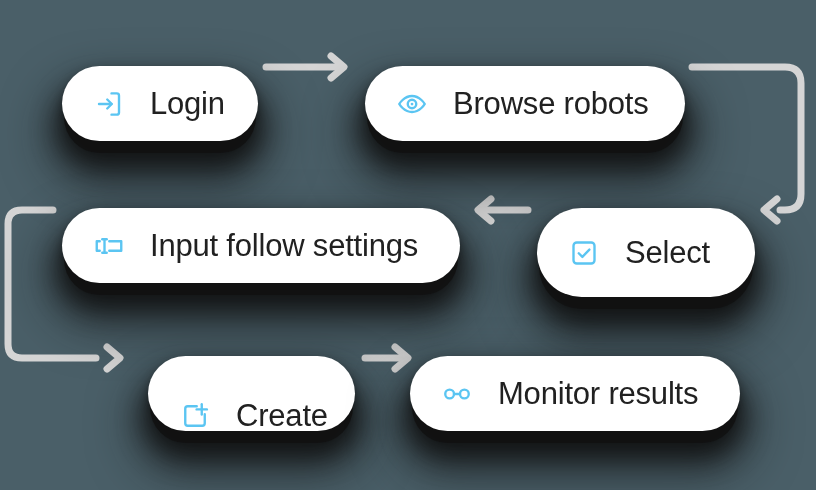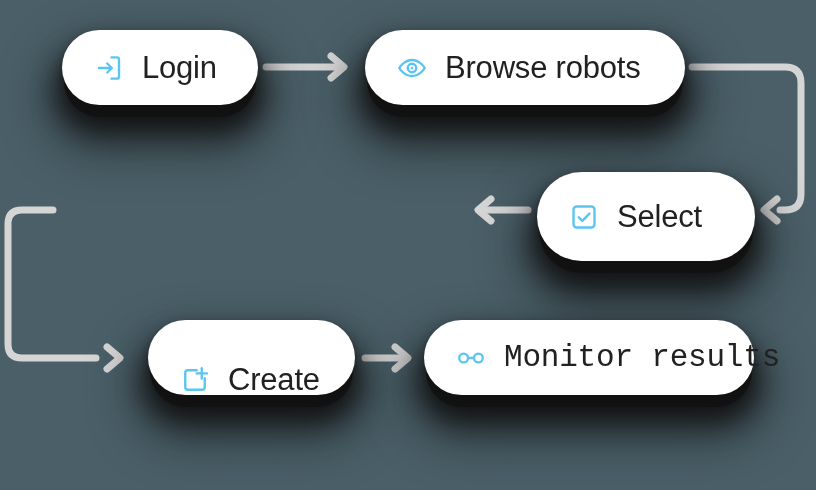--- a/index.html
+++ b/index.html
@@ -14,31 +14,32 @@
 
   
   #connectors{position:absolute;left:0;top:0;width:816px;height:490px;z-index:1;}
 
   
   .pill{
     position:absolute;
     z-index:3;
     display:flex;
     align-items:center;
-    gap:18px;
+    gap:26px;
     background:#ffffff;
     border-radius:999px;
     box-sizing:border-box;
     padding:0 32px;
     color:#212121;
     box-shadow:
        0 14px 0 -2px rgba(17,17,17,0.92),
        0 22px 26px 4px rgba(13,13,13,0.85),
        0 30px 46px 14px rgba(20,20,20,0.55),
        0 4px 8px rgba(0,0,0,0.35);
+    margin-top: 36px;
   }
   .pill .icon{
     flex:0 0 auto;
     width:30px;height:30px;
     display:block;
     color:#5bc5f2;
   }
   .pill .icon svg{display:block;width:30px;height:30px;}
   .pill .label{
     font-size:31px;
@@ -47,21 +48,21 @@
     white-space:nowrap;
     color:#212121;
   }
 
   
   #node-login          {left:62px; top:30px;  width:196px; height:75px;}
   #node-browse         {left:365px;top:30px;  width:320px; height:75px;}
   #node-input          {left:62px; top:172px; width:398px; height:75px;}
   #node-select         {left:537px;top:172px; width:218px; height:89px;}
   #node-create         {left:148px;top:320px; width:207px; height:75px;align-items:flex-end;}
-  #node-monitor        {left:424px;top:320px; width:330px; height:75px;font-family:Liberation Mono, monospace;}
+  #node-monitor        {left:410px;top:320px; width:330px; height:75px;}
 </style>
 </head>
 <body>
 
 <div id="stage">
 
   <svg id="connectors" viewBox="0 0 816 490">
     <defs>
       <g id="arrowhead-right">
         <path d="M -13,-11 L 0,0 L -13,11" fill="none" stroke="#d5d5d5" stroke-width="7" stroke-linecap="round" stroke-linejoin="round"></path>
@@ -112,20 +113,32 @@
     <span class="icon">
       <svg viewBox="0 0 24 24" fill="none" stroke="currentColor" stroke-width="1.9" stroke-linecap="round" stroke-linejoin="round">
         <path d="M1.8 12S5.5 5.6 12 5.6 22.2 12 22.2 12 18.5 18.4 12 18.4 1.8 12 1.8 12Z"></path>
         <circle cx="12" cy="12" r="3.4"></circle>
         <circle cx="12" cy="12" r="1.1" fill="currentColor" stroke="none"></circle>
       </svg>
     </span>
     <span class="label">Browse robots</span>
   </div>
 
+  <div class="pill" id="node-input">
+    <span class="icon">
+      <svg viewBox="0 0 24 24" fill="none" stroke="currentColor" stroke-width="1.9" stroke-linecap="round" stroke-linejoin="round">
+        <path d="M4.6 8.2H2.2v7.6h2.4"></path>
+        <path d="M12.2 8.2h9.6v7.6h-9.6"></path>
+        <path d="M8.4 6.6v10.8"></path>
+        <path d="M6.6 6.6h3.6"></path>
+        <path d="M6.6 17.4h3.6"></path>
+      </svg>
+    </span>
+    <span class="label">Input follow settings</span>
+  </div>
 
   <div class="pill" id="node-select">
     <span class="icon">
       <svg viewBox="0 0 24 24" fill="none" stroke="currentColor" stroke-width="1.9" stroke-linecap="round" stroke-linejoin="round">
         <rect x="3.6" y="3.6" width="16.8" height="16.8" rx="2.6"></rect>
         <path d="M7.8 12.2l2.9 2.9 5.6-5.8"></path>
       </svg>
     </span>
     <span class="label">Select</span>
   </div>

